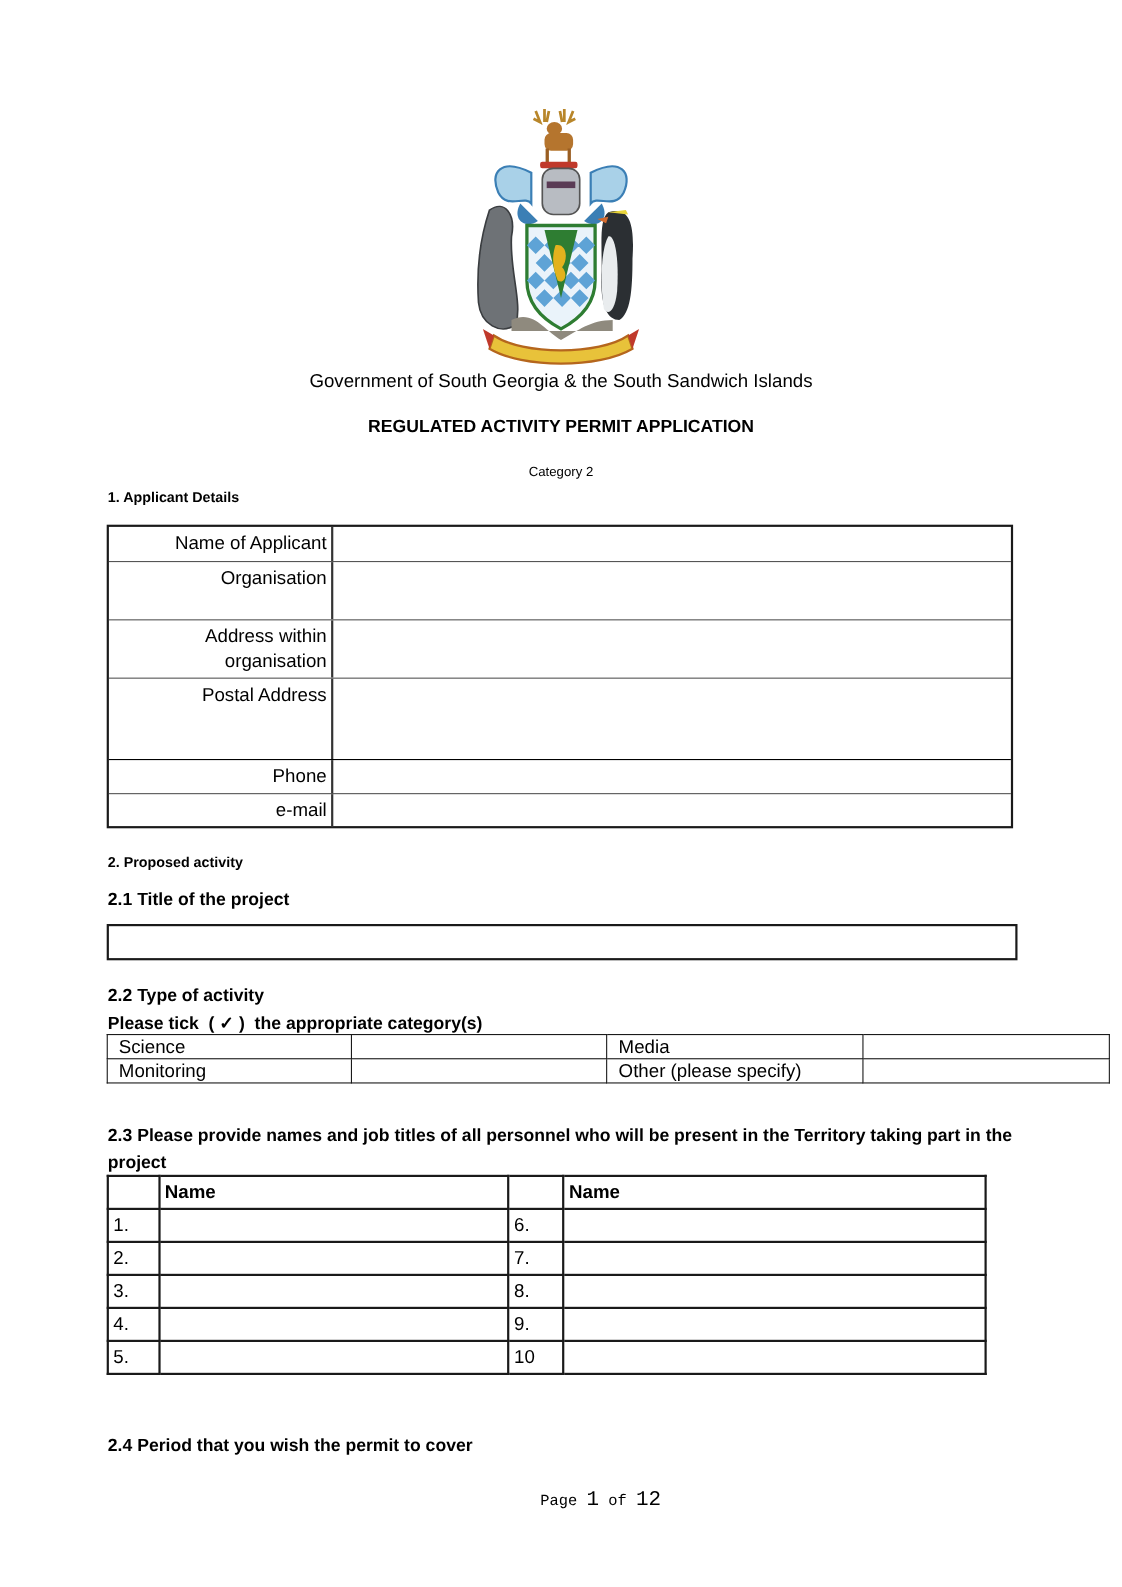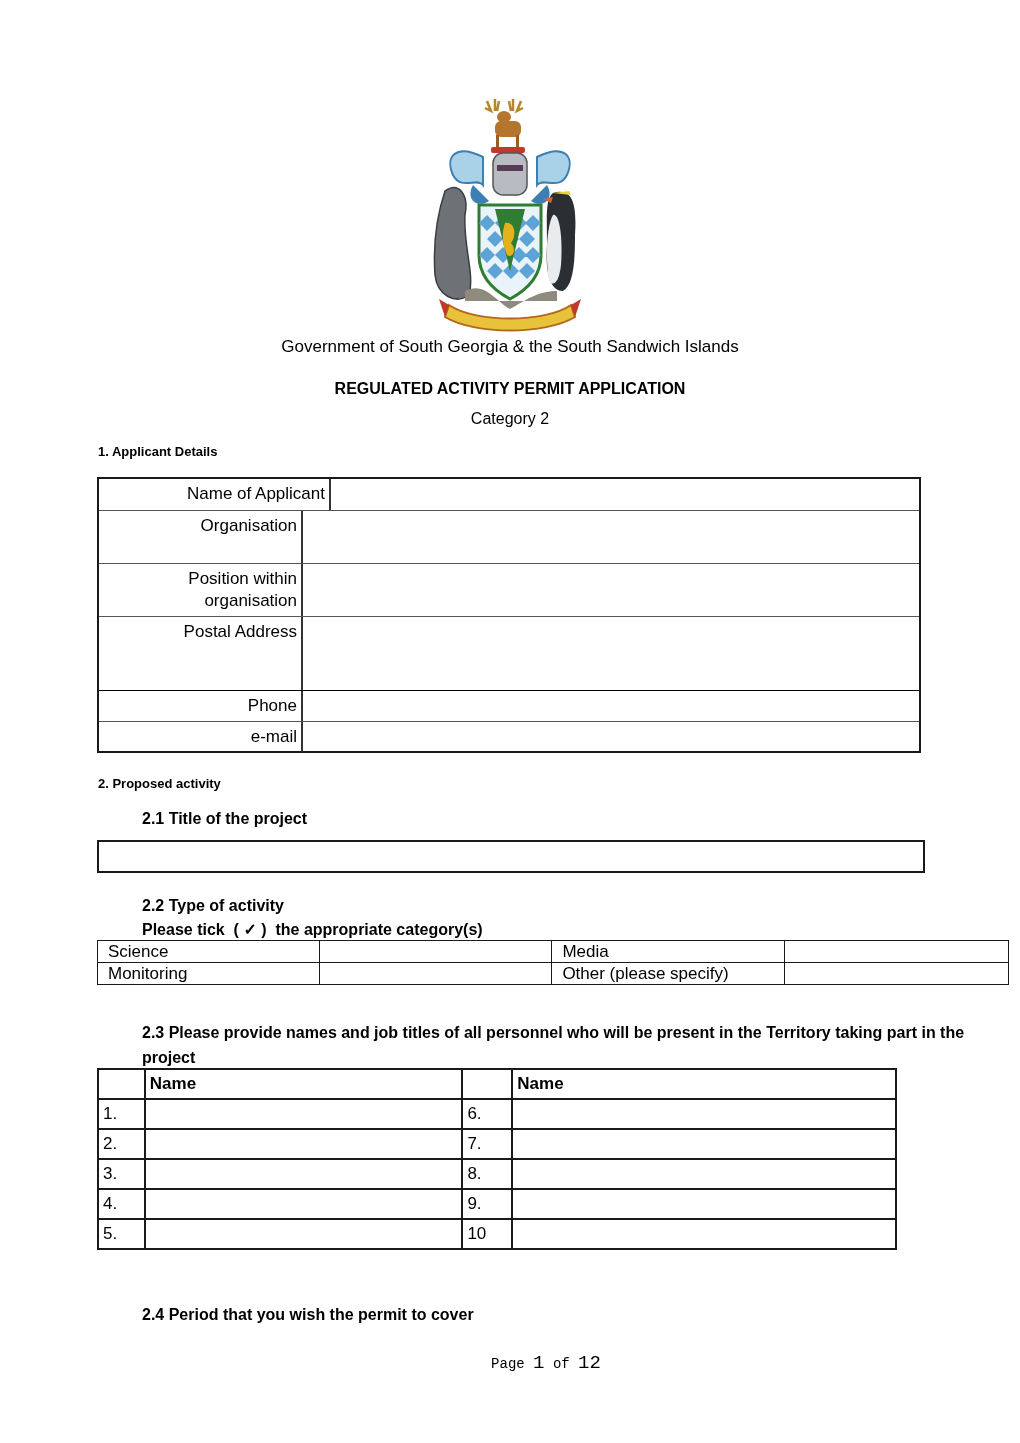--- a/index.html
+++ b/index.html
@@ -6,26 +6,26 @@
   body { width: 1020px; height: 1443px; position: relative; overflow: hidden;
          font-family: "Liberation Sans", sans-serif; color: #000; }
   .abs { position: absolute; }
 
   
   #crest { left: 425px; top: 95px; width: 170px; height: 240px; }
 
   .center { left: 0; width: 1020px; text-align: center; }
   #gov { top: 337px; font-size: 17px; }
   #title { top: 380px; font-size: 16px; font-weight: bold; }
-  #category { top: 410px; font-size: 16px; }
+  #category { top: 422px; font-size: 12px; }
 
   .h1 { left: 98px; font-size: 13px; font-weight: bold; }
   #sec1 { top: 444px; }
   #sec2 { top: 776px; }
-  .h2 { left: 98px; font-size: 16px; font-weight: bold; margin-left: 44px; }
+  .h2 { left: 98px; font-size: 16px; font-weight: bold; }
   #sec21 { top: 810px; }
   #sec22 { top: 897px; }
   #tickline { top: 920px; }
   #sec23a { top: 1020px; width: 830px; line-height: 25px; }
   #sec24 { top: 1306px; }
 
   
   #applicant { left: 97px; top: 477px; width: 824px; height: 276px;
                border: 2px solid #1a1a1a; box-sizing: border-box; }
   #applicant .row { position: absolute; left: 0; right: 0; border-top: 1px solid #555; }
@@ -100,33 +100,33 @@
   </g>
 </svg>
 
 <div id="gov" class="abs center">Government of South Georgia &amp; the South Sandwich Islands</div>
 <div id="title" class="abs center">REGULATED ACTIVITY PERMIT APPLICATION</div>
 <div id="category" class="abs center">Category 2</div>
 
 <div id="sec1" class="abs h1">1. Applicant Details</div>
 
 <div id="applicant" class="abs">
-  <div class="row first" style="top:0;height:31px;margin-left:28px;">
+  <div class="row first" style="top:0;height:31px;">
     <div class="lbl">Name of Applicant</div>
     <div class="vline"></div>
     <div class="val"></div>
   </div>
   <div class="row" style="top:31px;height:52px;">
     <div class="lbl">Organisation</div>
     <div class="vline"></div>
     <div class="val"></div>
   </div>
   <div class="row" style="top:84px;height:52px;">
     <div class="lbl" style="top:4px;">
-      <div>Position within</div>
+      <div>Address within</div>
       <div>organisation</div>
     </div>
     <div class="vline"></div>
     <div class="val"></div>
   </div>
   <div class="row" style="top:137px;height:74px;">
     <div class="lbl">Postal Address</div>
     <div class="vline"></div>
     <div class="val"></div>
   </div>

